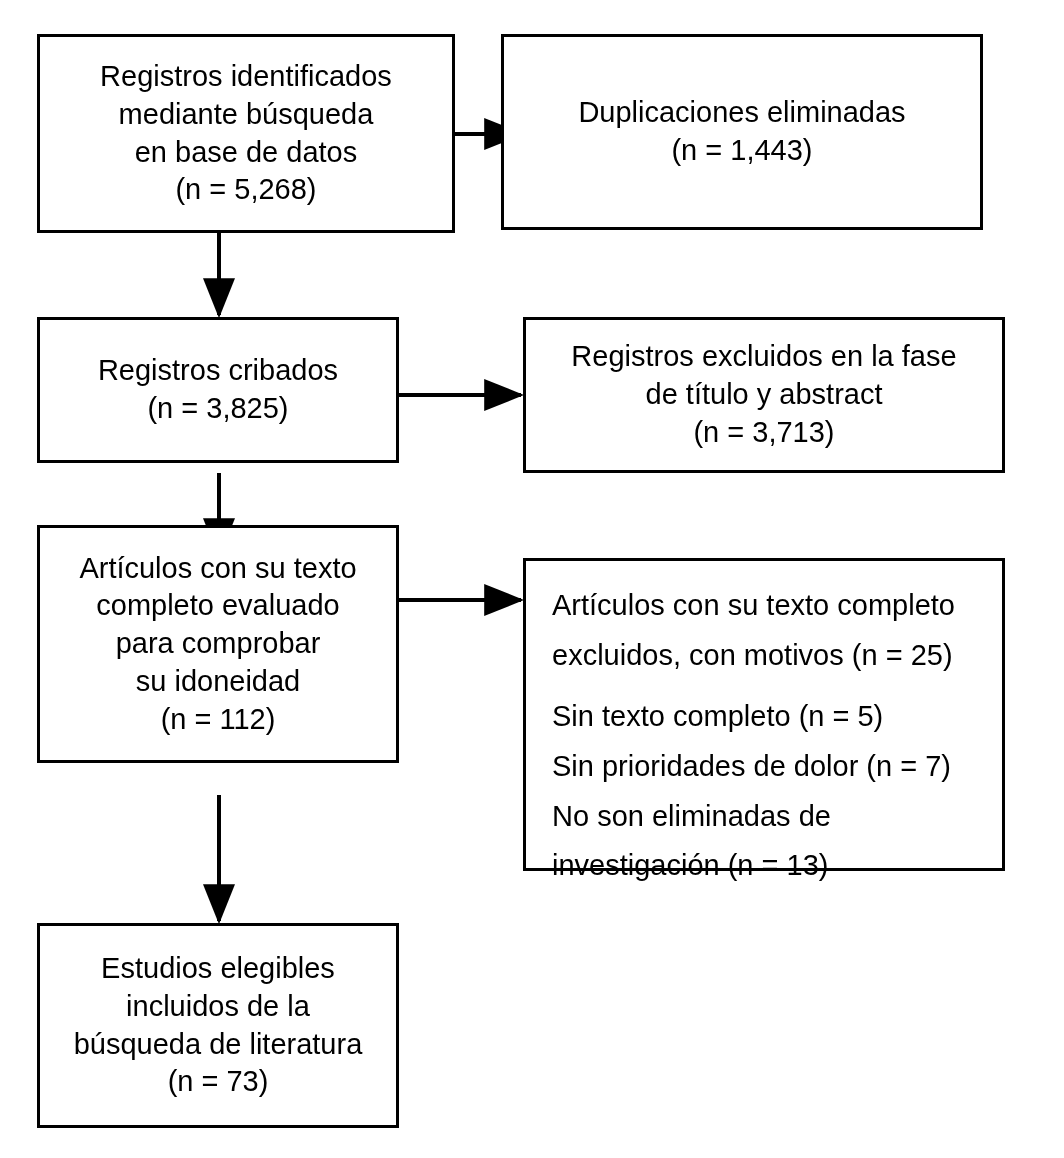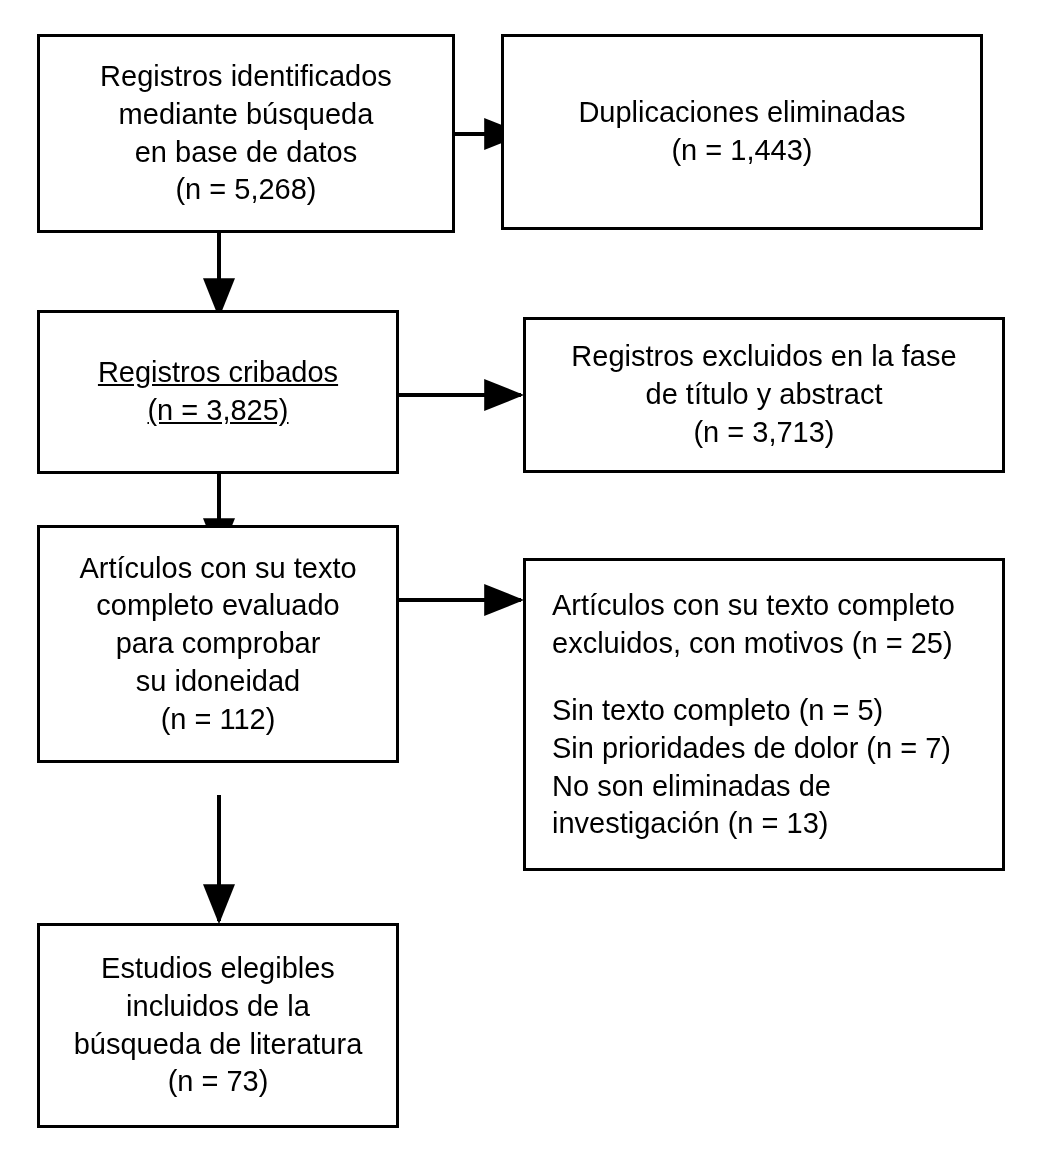--- a/index.html
+++ b/index.html
@@ -36,33 +36,34 @@
   .flow-box .line {
     display: block;
     white-space: nowrap;
   }
   
   .flow-box.align-left {
     align-items: flex-start;
     text-align: left;
     justify-content: flex-start;
     padding: 26px 0 0 26px;
+    gap: 12px;
   }
   .flow-box.align-left .line {
     white-space: nowrap;
   }
   .spacer-line {
     display: block;
     height: 30px;
   }
 
   
   #box-identified   { left: 37px;  top: 34px;  width: 418px; height: 199px; }
   #box-duplicates   { left: 501px; top: 34px;  width: 482px; height: 196px; }
-  #box-screened     { left: 37px;  top: 310px; width: 362px; height: 164px; text-decoration: underline; }
+  #box-screened     { left: 37px;  top: 317px; width: 362px; height: 146px; }
   #box-excluded-ta  { left: 523px; top: 317px; width: 482px; height: 156px; }
   #box-fulltext     { left: 37px;  top: 525px; width: 362px; height: 238px; }
   #box-excluded-ft  { left: 523px; top: 558px; width: 482px; height: 313px; }
   #box-included     { left: 37px;  top: 923px; width: 362px; height: 205px; text-align: center; }
 
   
   #connectors {
     position: absolute;
     left: 0;
     top: 0;

